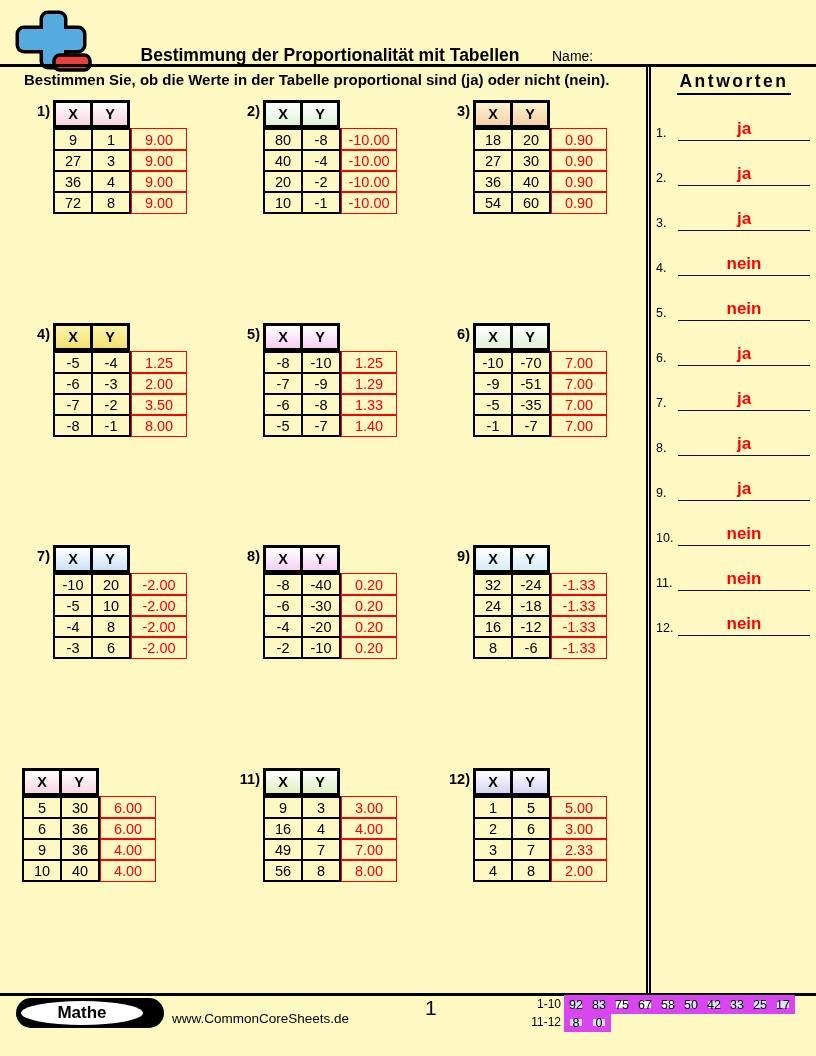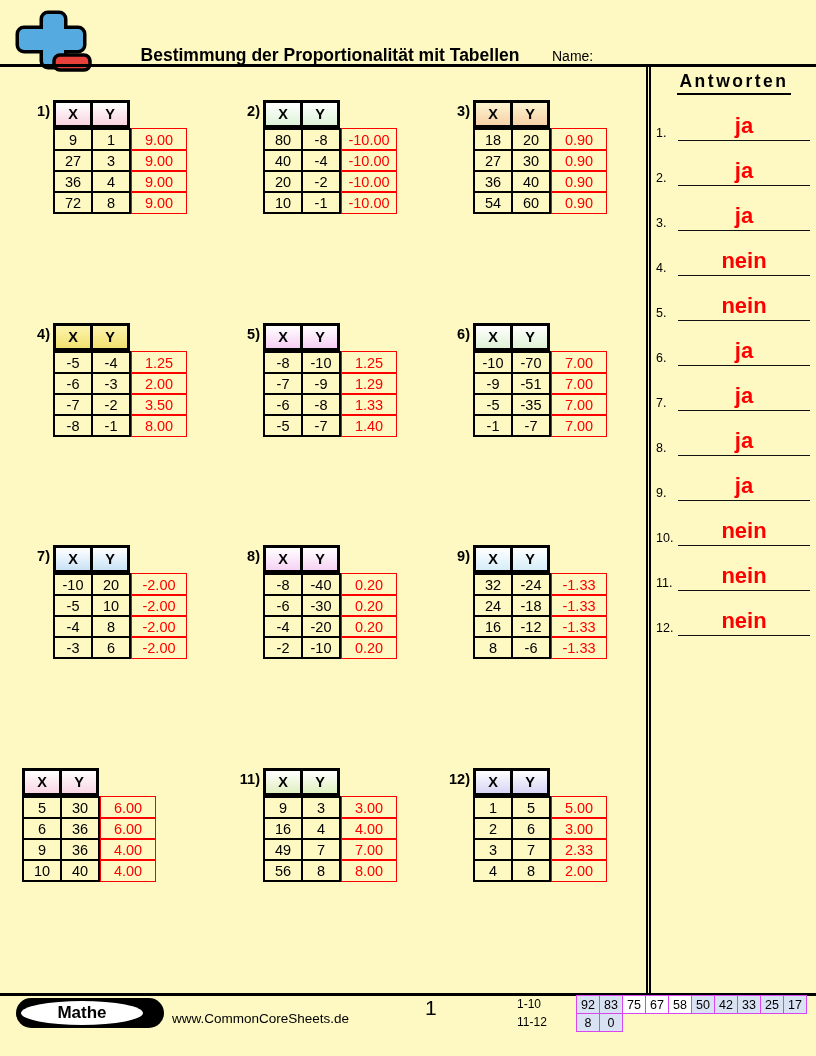--- a/index.html
+++ b/index.html
@@ -18,21 +18,21 @@
 
   
   .divider{position:absolute;left:646px;top:67px;height:926px;width:0;border-left:5px double #000;}
   .answers-heading{position:absolute;left:656px;top:71px;width:156px;text-align:center;}
   .answers-heading span{display:inline-block;font-size:17.5px;font-weight:bold;
               letter-spacing:2.5px;border-bottom:2.5px solid #000;padding:0 2px 1px 2px;}
   .answer-item{position:absolute;left:654px;width:156px;height:26px;}
   .answer-num{position:absolute;left:2px;bottom:0;font-size:12.5px;}
   .answer-line{margin-left:24px;height:100%;border-bottom:1.6px solid #111;
                display:flex;align-items:flex-end;justify-content:center;}
-  .answer-value{font-size:22px;font-weight:bold;color:#f00;line-height:1;padding-bottom:3px;}
+  .answer-value{font-size:17px;font-weight:bold;color:#f00;line-height:1;padding-bottom:3px;}
 
   
   .problem{position:absolute;display:flex;}
   .pnum{width:28px;text-align:right;font-size:14.5px;font-weight:bold;padding:3px 3px 0 0;}
   .phead{display:flex;}
   .hcell{box-sizing:border-box;width:40px;height:28px;border:3px solid #000;
          display:flex;align-items:center;justify-content:center;
          font-size:14.5px;font-weight:bold;}
   .hcell2{margin-left:-3px;}
   .drow{display:flex;margin-top:-2px;}
@@ -46,22 +46,22 @@
   
   .footer-rule{position:absolute;left:0;top:993px;width:816px;height:2.5px;background:#000;}
   .badge{position:absolute;left:16px;top:998px;width:148px;height:30px;background:#000;border-radius:15px;}
   .badge-oval{position:absolute;left:5px;top:3px;width:122px;height:24px;background:#fff;border-radius:50%;
               display:flex;align-items:center;justify-content:center;font-size:17px;font-weight:bold;}
   .website{position:absolute;left:172px;top:1011px;font-size:13.5px;}
   .page-num{position:absolute;left:425px;top:996px;font-size:21px;}
   .score-grid{position:absolute;left:517px;top:995px;}
   .score-row{display:flex;}
   .score-row + .score-row{margin-top:-1px;}
-  .score-label{width:44px;padding-right:16px;font-size:12px;line-height:19px;}
-  .score-cell{box-sizing:border-box;width:24px;height:19px;border:1px solid #d946ef;margin-left:-1px;
+  .score-label{width:44px;text-align:right;padding-right:4px;font-size:12px;line-height:19px;}
+  .score-cell{box-sizing:border-box;width:24px;height:19px;border:6px solid #d946ef;margin-left:-1px;
               display:flex;align-items:center;justify-content:center;font-size:12.5px;background:#fff;}
   .score-cell.shaded{background:#d9e2f3;}
 </style>
 </head>
 <body>
 
 <div class="page">
 
   <svg class="logo" viewBox="0 0 88 62" width="88" height="62">
     <g stroke="#000" stroke-width="7" stroke-linejoin="round" fill="#000">
@@ -70,20 +70,21 @@
     </g>
     <g fill="#55aadf">
       <rect x="31" y="4" width="21" height="52" rx="5"></rect>
       <rect x="7" y="19" width="64" height="21" rx="5"></rect>
     </g>
     <rect x="42" y="45" width="36" height="15" rx="6" fill="#e8413c" stroke="#000" stroke-width="3.5"></rect>
   </svg>
   <div class="page-title">Bestimmung der Proportionalität mit Tabellen</div>
   <div class="name-label">Name:</div>
   <div class="header-rule"></div>
+  <div class="instruction">Bestimmen Sie, ob die Werte in der Tabelle proportional sind (ja) oder nicht (nein).</div>
 
   <div class="divider"></div>
   <div class="answers-heading">
     <span>Antworten</span>
   </div>
   <div id="answers-list">
       <div class="answer-item" style="top: 114px;">
     <span class="answer-num">1.</span>
     <div class="answer-line">
       <span class="answer-value">ja</span>

